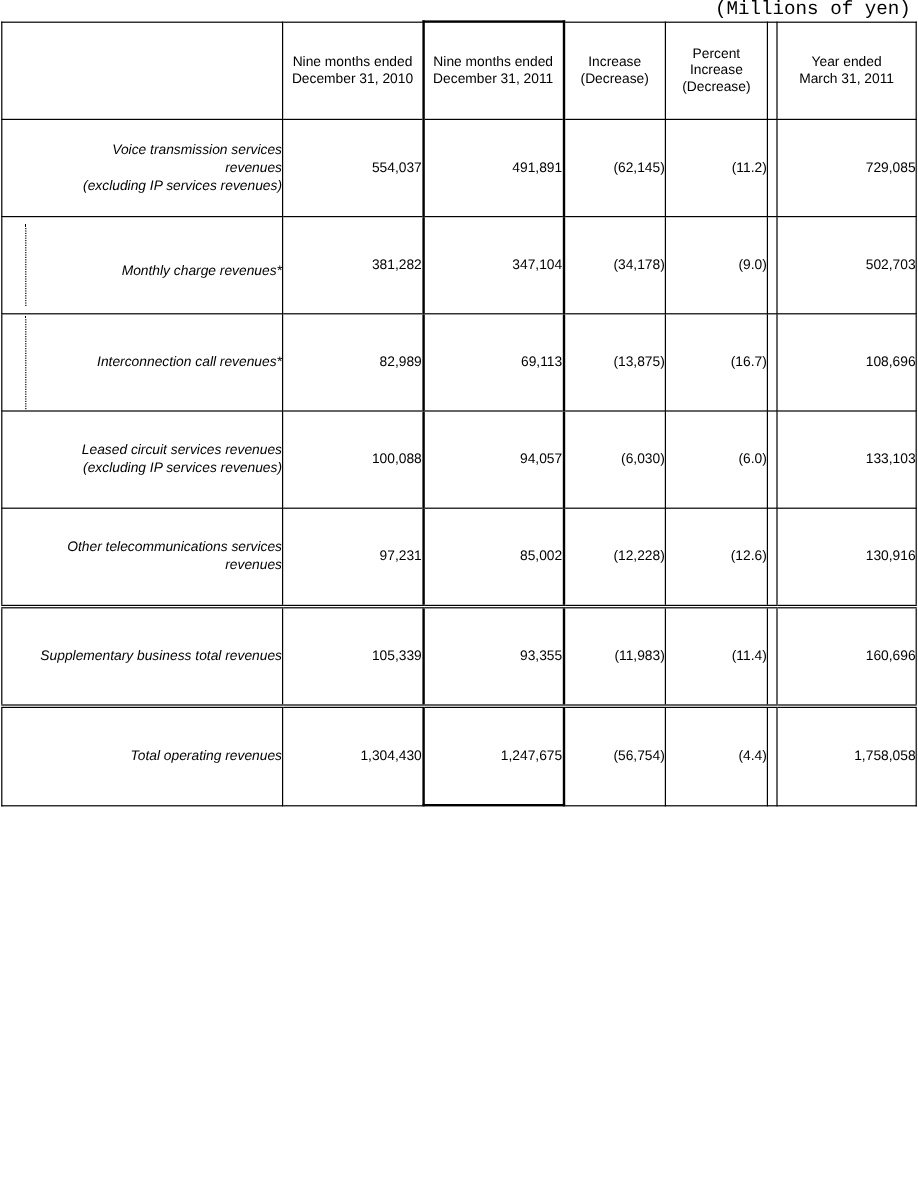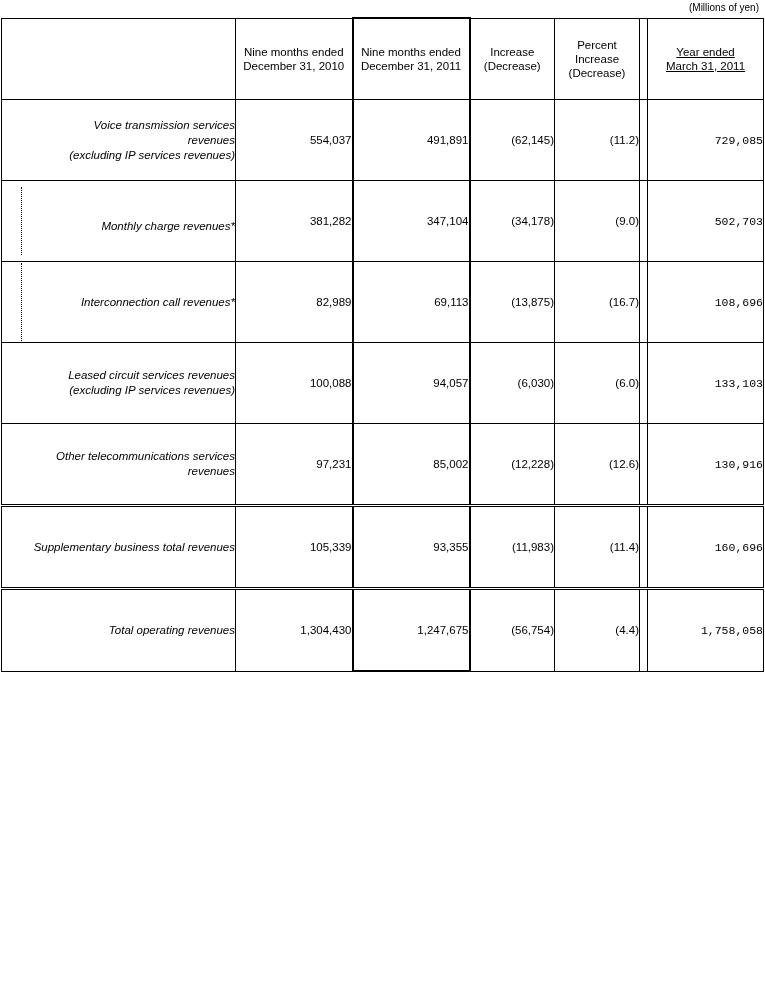--- a/index.html
+++ b/index.html
@@ -21,23 +21,24 @@
     width: 765px;
     height: 990px;
     box-sizing: border-box;
   }
 
   
   .unit-caption {
     position: absolute;
     top: 0px;
     right: 6px;
-    font-size: 10px;
+    font-size: 16px;
     line-height: 16px;
     white-space: nowrap;
+    font-family: Liberation Mono, monospace;
   }
 
   
   table.fin {
     position: absolute;
     top: 17px;
     left: 1px;
     width: 762px;
     border-collapse: collapse;
     table-layout: fixed;
@@ -122,22 +123,22 @@
   tr.sub-last .sub-inner { height: 78px; }
 
   
   tr.total-sep td {
     border-top: 3px double #000000;
   }
 
   .two-line { display: block; }
 
   
-  td.yr { text-align: right; padding-right: 14px; white-space: nowrap; font-family: Liberation Mono, monospace; }
-  th.yr { border-left: 1px solid #000; text-decoration: underline; }
+  td.yr { text-align: right; padding-right: 14px; white-space: nowrap; }
+  th.yr { border-left: 1px solid #000; }
 </style>
 </head>
 <body>
 
 <div class="page">
 
   <div class="unit-caption">(Millions of yen)</div>
 
   <table class="fin">
     <colgroup>

